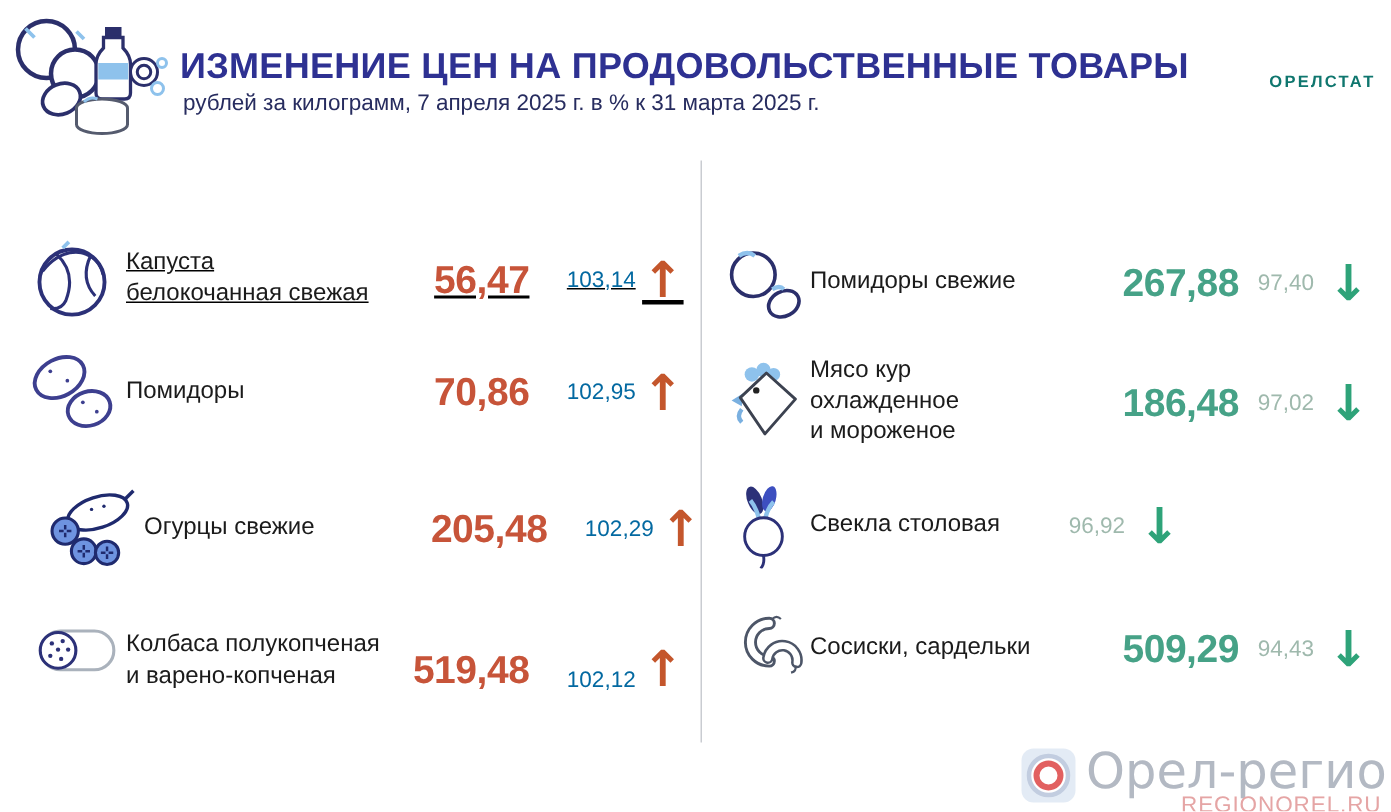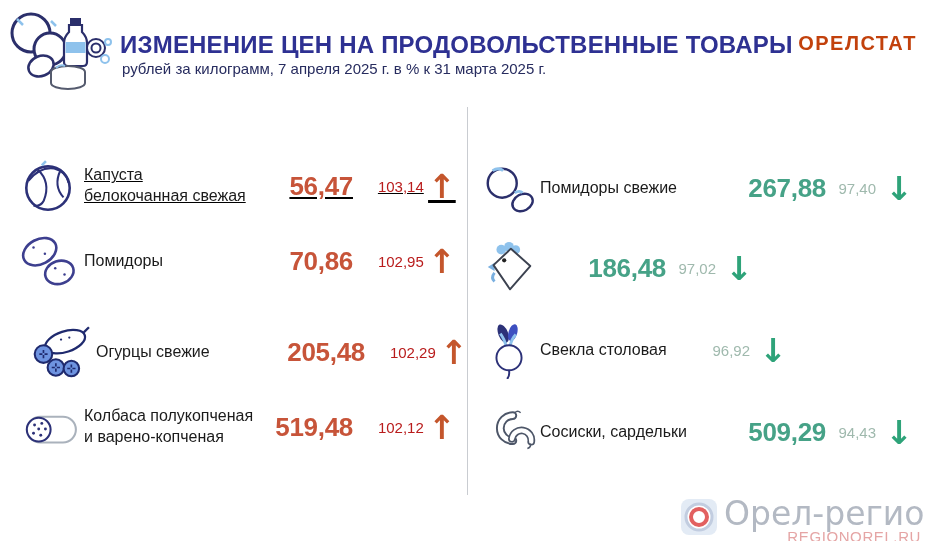--- a/index.html
+++ b/index.html
@@ -5,22 +5,22 @@
   html,body{margin:0;padding:0;background:#fff;}
   .canvas{position:relative;width:927px;height:541px;background:#ffffff;overflow:hidden;
           font-family:"Liberation Sans",sans-serif;}
 
   
   .hdr-logo{position:absolute;left:4px;top:6px;}
   .hdr-title{position:absolute;left:120px;top:31px;font-size:24px;font-weight:bold;
              color:#2e3192;letter-spacing:.2px;white-space:nowrap;}
   .hdr-subtitle{position:absolute;left:122px;top:60px;font-size:15px;font-weight:normal;
              color:#272c5f;white-space:nowrap;}
-  .agency{position:absolute;right:10px;top:32px;font-size:20px;font-weight:bold;
-             color:#c2410c;letter-spacing:1.5px;}
+  .agency{position:absolute;right:10px;top:49px;font-size:11px;font-weight:bold;
+             color:#0f766e;letter-spacing:1.5px;}
 
   .divider{position:absolute;left:467px;top:107px;width:1px;height:388px;background:#c9ccd1;}
 
   
   .row{position:absolute;display:flex;align-items:center;}
   .row .iconbox{display:flex;justify-content:center;align-items:center;}
   .row .label{font-size:16px;color:#1b1b1b;line-height:1.3;white-space:pre-line;}
   .row .price{font-weight:bold;font-size:26px;text-align:right;letter-spacing:-.3px;}
   .row .pct{font-size:15px;text-align:right;}
   .row .arrow{font-family:"DejaVu Sans",sans-serif;font-size:33px;font-weight:bold;
@@ -32,30 +32,30 @@
   .left .pct{width:54px;}
   .left .arrow{width:30px;margin-left:4px;}
 
   .right .iconbox{flex:0 0 62px;}
   .right .label{width:160px;}
   .right .price{width:126px;}
   .right .pct{width:50px;}
   .right .arrow{width:30px;margin-left:8px;}
 
   .col-up .price{color:#c75439;}
-  .col-up .pct{color:#b91c1c;margin-left:20px;}
+  .col-up .pct{color:#0369a1;margin-left:20px;}
   .col-up .arrow{color:#c4562c;}
   .col-down .price{color:#46a287;}
   .col-down .pct{color:#9fb9ad;}
   .col-down .arrow{color:#2ea379;}
 
   #l1{left:12px;top:148px;width:444px;height:76px;text-decoration:underline;}
   #l2{left:12px;top:226px;width:444px;height:70px;}
   #l3{left:24px;top:316px;width:444px;height:72px;}
-  #l4{left:12px;top:392px;width:444px;height:70px;}
+  #l4{left:12px;top:392px;width:444px;height:70px;align-items:flex-end;}
   #r1{left:478px;top:152px;width:436px;height:72px;}
   #r2{left:478px;top:226px;width:436px;height:84px;}
   #r3{left:478px;top:310px;width:436px;height:80px;}
   #r4{left:478px;top:396px;width:436px;height:72px;}
 
   
   .ftr-logo{position:absolute;left:680px;top:498px;}
   .ftr-brand{position:absolute;left:724px;top:494px;font-family:"DejaVu Sans",sans-serif;
              font-size:33px;color:#b3b9c3;white-space:nowrap;}
   .ftr-site{position:absolute;right:6px;top:528px;font-size:15px;color:#e5a5a5;
@@ -191,20 +191,23 @@
       <svg width="58" height="58" viewBox="0 0 60 60">
         <circle cx="22" cy="11" r="5" fill="#8ec2ec"></circle>
           <circle cx="30" cy="8" r="5" fill="#8ec2ec"></circle>
           <circle cx="37" cy="11" r="4.5" fill="#8ec2ec"></circle>
         <path d="M8,29 L16,24 L15,33 Z" fill="#7ab0e0"></path>
         <path d="M14,27 L32,10 L52,28 L31,52 Z" fill="#fff" stroke="#3c4250" stroke-width="2" stroke-linejoin="round"></path>
         <circle cx="25" cy="22" r="2.2" fill="#222"></circle>
         <path d="M15,35 q-4,5 0,9" stroke="#7ab0e0" stroke-width="3" fill="none"></path>
       </svg>
     </div>
+    <div class="label">Мясо кур
+охлажденное
+и мороженое</div>
     <div class="price">186,48</div>
     <div class="pct">97,02</div>
     <div class="arrow">↓</div>
   </div>
 
   <div class="row right col-down" id="r3">
     <div class="iconbox">
       <svg width="58" height="58" viewBox="0 0 60 60">
         <ellipse cx="24" cy="13" rx="5" ry="10" transform="rotate(-22 24 13)" fill="#2c3178"></ellipse>
         <ellipse cx="34" cy="12" rx="4.5" ry="9" transform="rotate(16 34 12)" fill="#3d4fc0"></ellipse>

